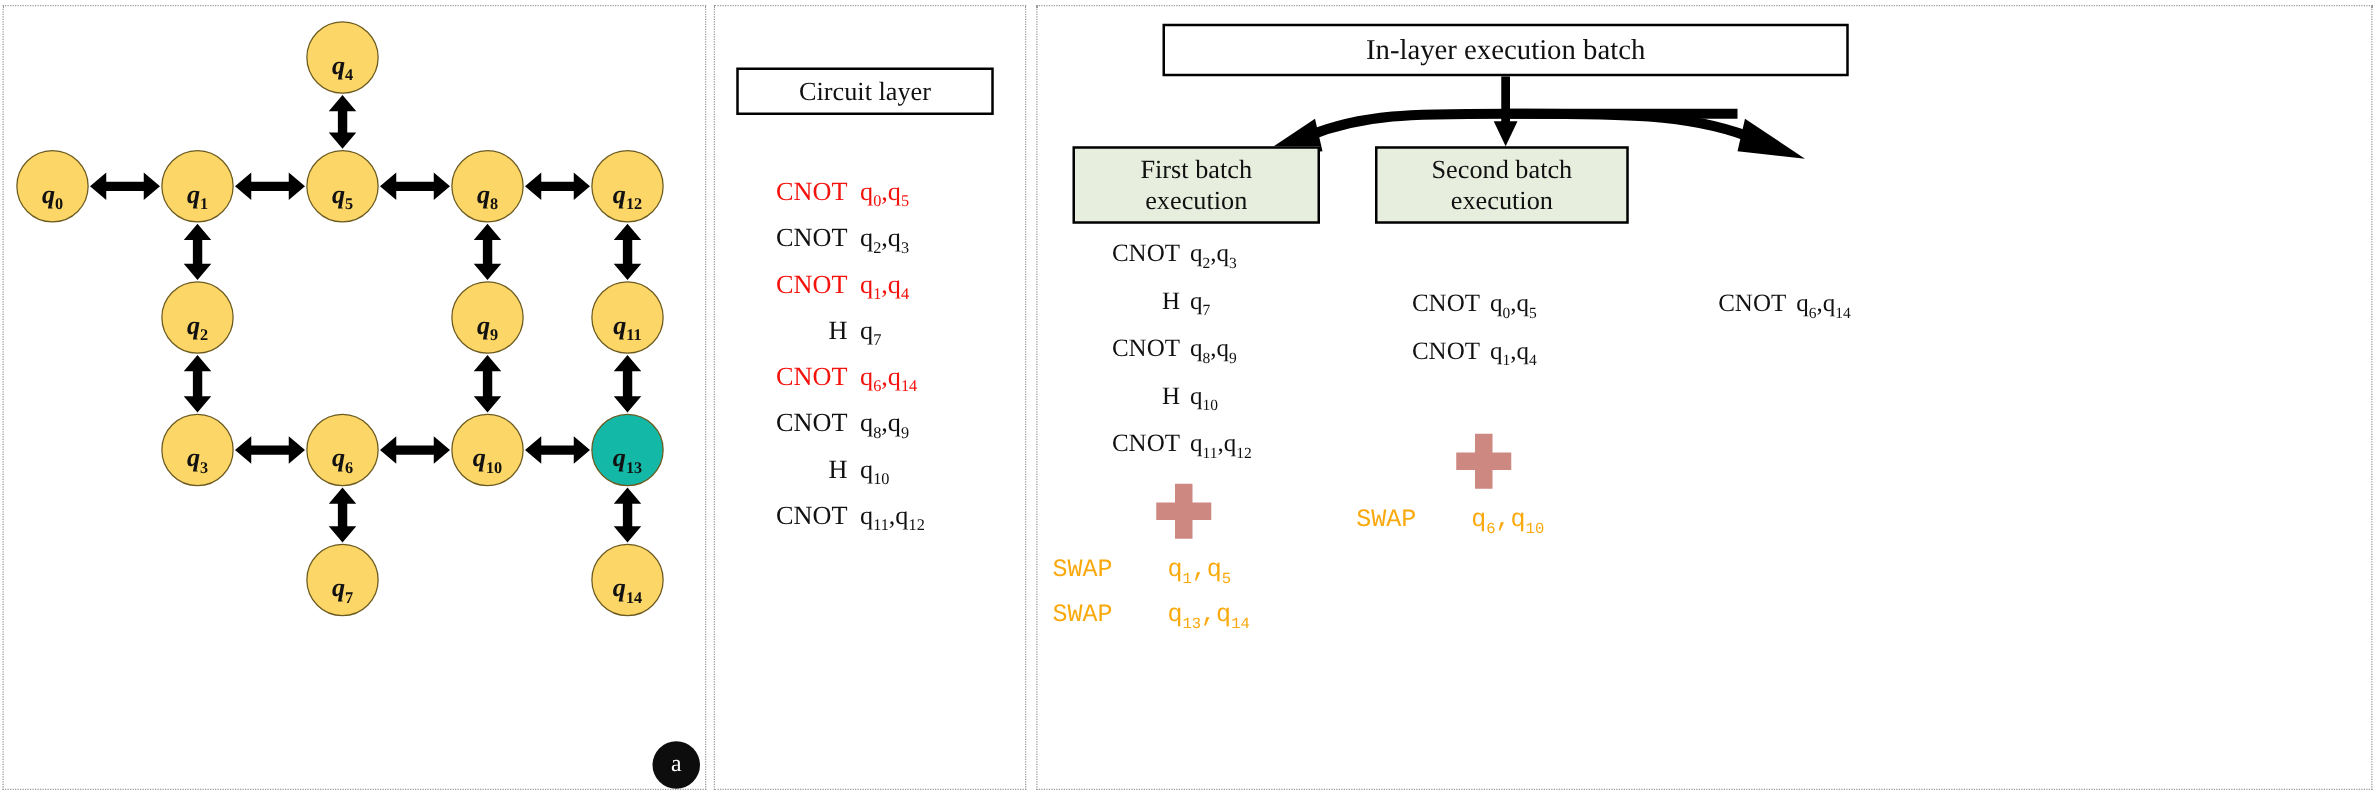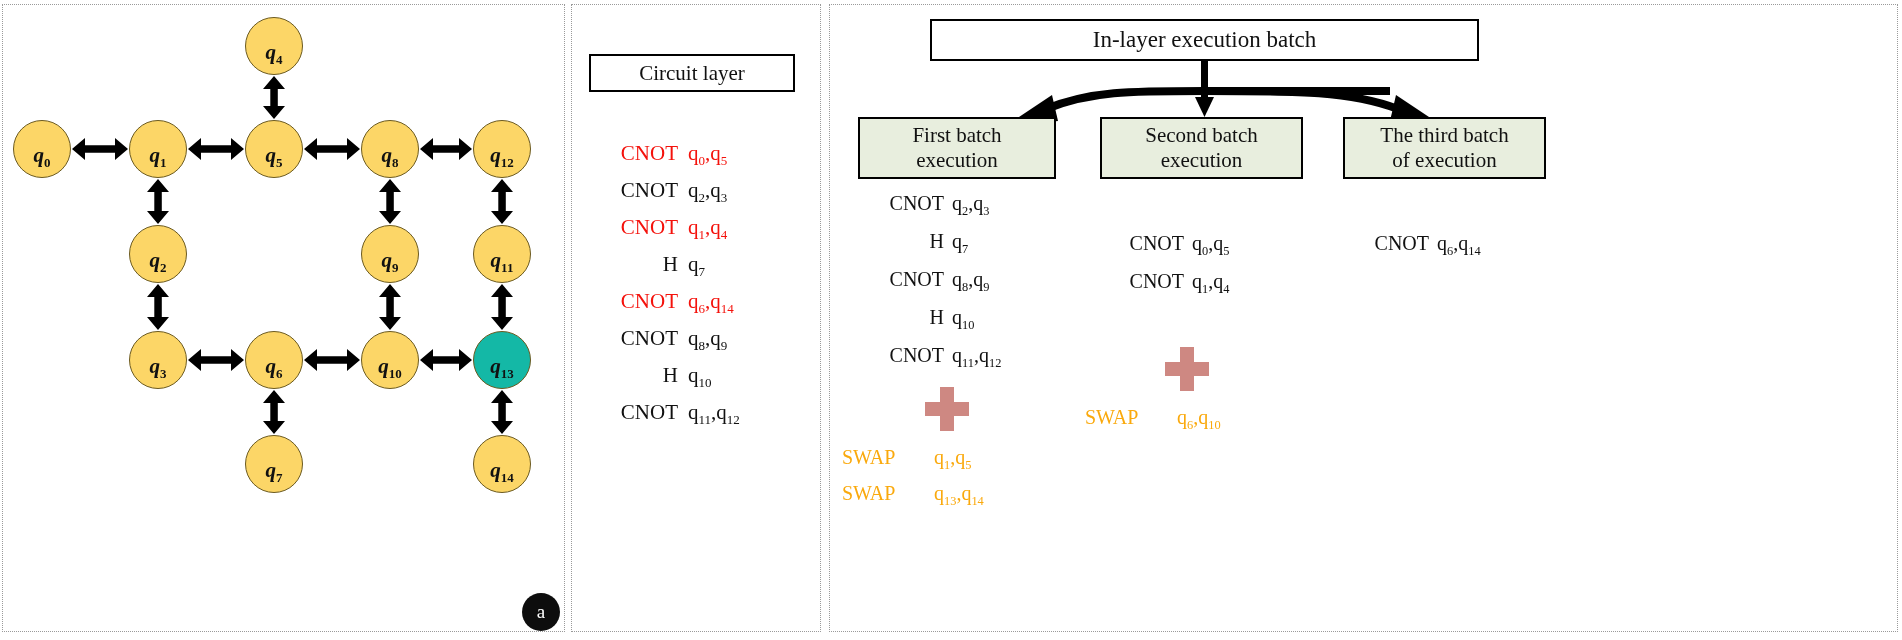--- a/index.html
+++ b/index.html
@@ -61,21 +61,21 @@
   #col-2{left:270px;top:228px;width:230px;}
   #col-3{left:515px;top:228px;width:230px;}
 
   .plus{position:absolute;width:44px;height:44px;}
   .plus::before,.plus::after{content:"";position:absolute;background:#CE8882;}
   .plus::before{left:15px;top:0;width:14px;height:44px;}
   .plus::after{left:0;top:15px;width:44px;height:14px;}
   #plus-1{left:95px;top:382px;}
   #plus-2{left:335px;top:342px;}
 
-  .swapblock{position:absolute;font-family:Liberation Serif, serif;}
+  .swapblock{position:absolute;font-family:Liberation Mono, monospace;}
   .swapblock .gateline{height:36px;font-size:20px;}
   .swapblock .gname{width:84px;padding-right:8px;text-align:left;}
   #swap-1{left:12px;top:442px;width:240px;}
   #swap-2{left:255px;top:402px;width:240px;}
 
   .arrows-svg{position:absolute;left:0;top:0;width:1069px;height:628px;pointer-events:none;}
 </style>
 </head>
 <body>
 
@@ -269,24 +269,20 @@
     <div class="titlebox" id="inlayer-box">In-layer execution batch</div>
 
     <div class="batchbox" id="batch-1">
       <span>First batch</span>
       <span>execution</span>
     </div>
     <div class="batchbox" id="batch-2">
       <span>Second batch</span>
       <span>execution</span>
     </div>
-    <div class="batchbox" id="batch-3">
-      <span>The third batch</span>
-      <span>of execution</span>
-    </div>
 
     <div class="colgates" id="col-1">
         <div class="gateline">
           <span class="gname blk">CNOT</span>
           <span class="gargs blk">q<sub>2</sub>,q<sub>3</sub></span>
         </div>
         <div class="gateline">
           <span class="gname blk">H</span>
           <span class="gargs blk">q<sub>7</sub></span>
         </div>

